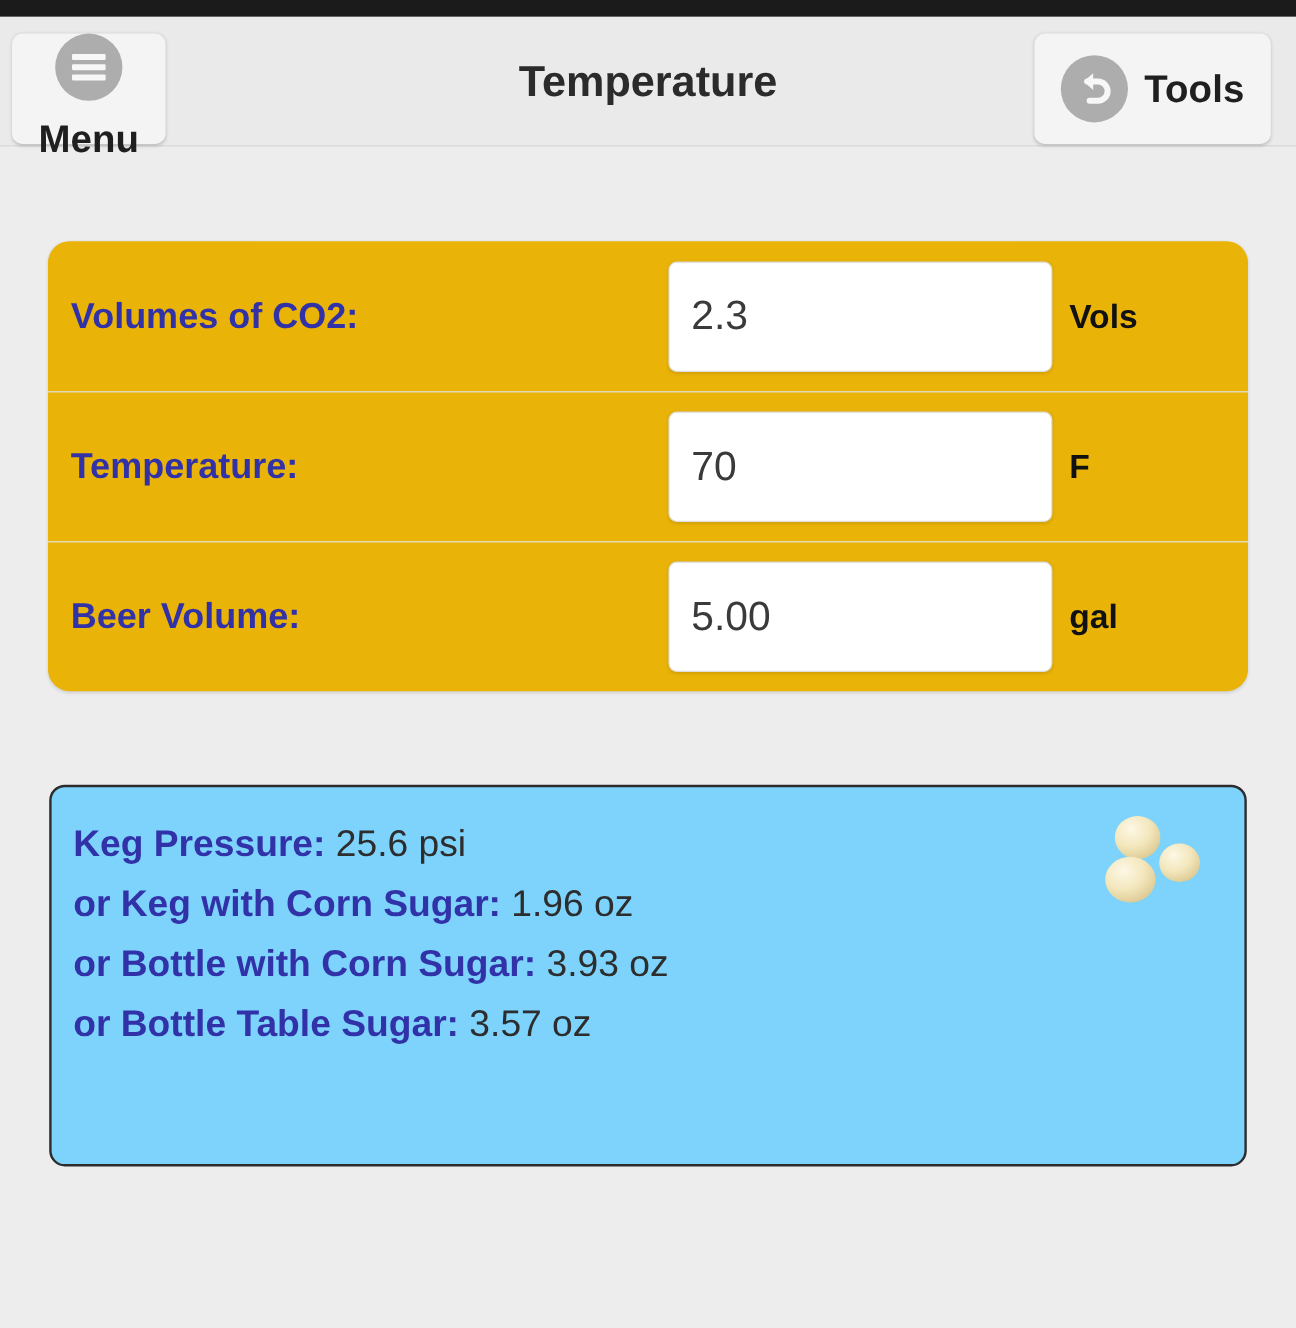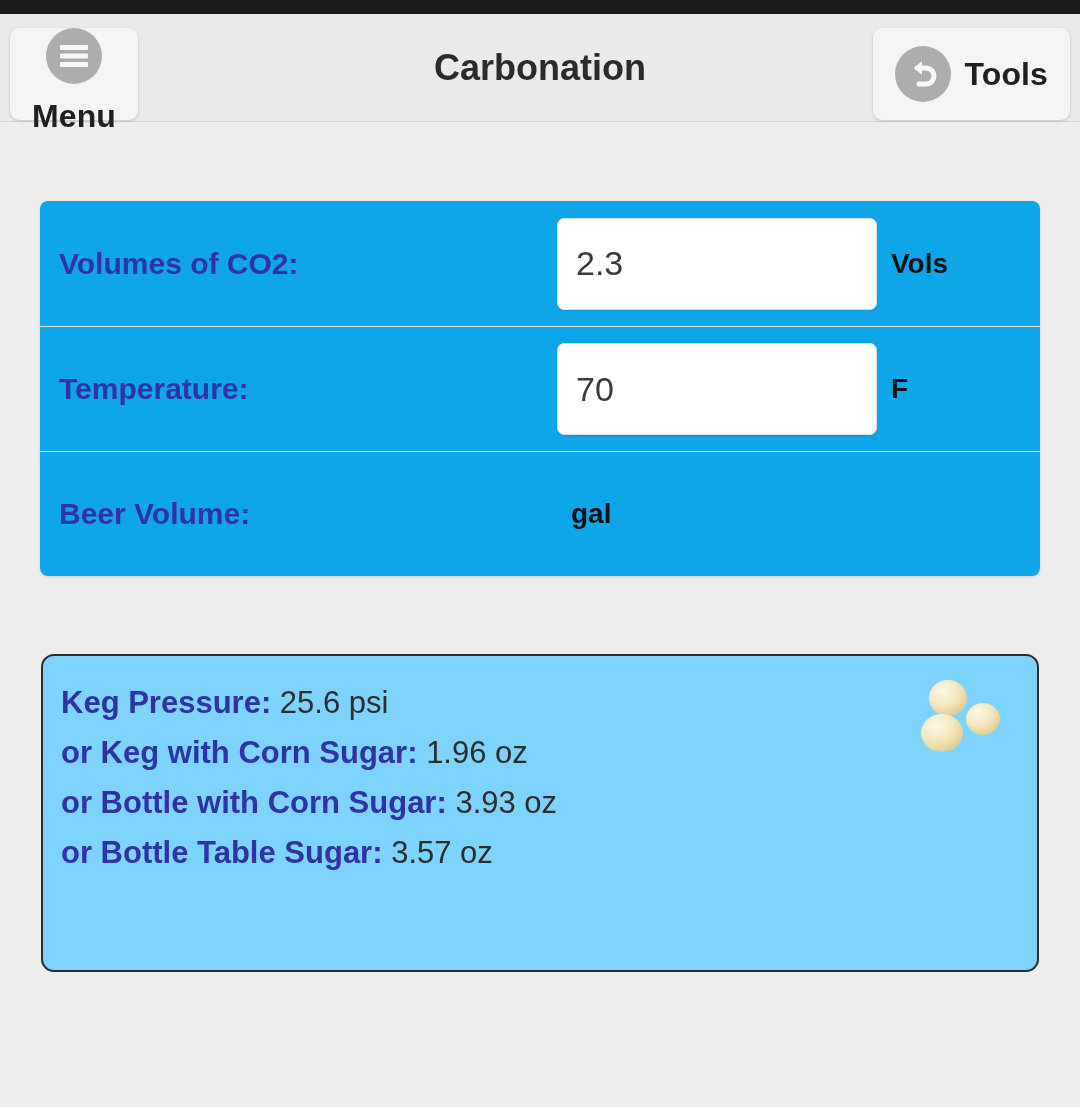--- a/index.html
+++ b/index.html
@@ -34,21 +34,21 @@
     background: #f4f4f4;
     border-radius: 9px;
     box-shadow: 0 1px 3px rgba(0,0,0,0.18);
     display: flex;
     align-items: center;
     gap: 14px;
     padding: 0 22px;
     cursor: pointer;
   }
   #menu-button { left: 10px; flex-direction: column; }
-  #tools-button { right: 10px; }
+  #tools-button { right: 21px; }
 
   .hdr-button .label {
     font-size: 32px;
     font-weight: bold;
     color: #1f1f1f;
     letter-spacing: 0.1px;
     white-space: nowrap;
   }
 
   .circle-icon {
@@ -77,22 +77,22 @@
   }
 
   
   #content {
     padding: 0 40px;
   }
 
   
   #input-card {
     margin-top: 79px;
-    background: #0ea5e9;
-    border-radius: 8px;
+    background: #eab308;
+    border-radius: 18px;
     box-shadow: 0 1px 3px rgba(0,0,0,0.13);
     overflow: hidden;
   }
 
   .field-row {
     display: flex;
     align-items: center;
     height: 125px;
     padding: 0 19px;
     position: relative;
@@ -188,21 +188,21 @@
     <span class="circle-icon">
       <svg width="34" height="28" viewBox="0 0 34 28" aria-hidden="true">
         <rect x="3" y="3" width="28" height="5" rx="1" fill="#f7f7f7"></rect>
         <rect x="3" y="11.5" width="28" height="5" rx="1" fill="#f7f7f7"></rect>
         <rect x="3" y="20" width="28" height="5" rx="1" fill="#f7f7f7"></rect>
       </svg>
     </span>
     <span class="label">Menu</span>
   </div>
 
-  <div id="app-title">Carbonation</div>
+  <div id="app-title">Temperature</div>
 
   <div class="hdr-button" id="tools-button">
     <span class="circle-icon">
       <svg width="36" height="34" viewBox="0 0 36 34" aria-hidden="true">
         <path d="M12 11 H21 a8 8 0 0 1 0 16 h-7" fill="none" stroke="#f7f7f7" stroke-width="5" stroke-linecap="round"></path>
         <path d="M17 4 L9 11 L17 18 Z" fill="#f7f7f7"></path>
       </svg>
     </span>
     <span class="label">Tools</span>
   </div>
@@ -221,20 +221,21 @@
 
     <div class="field-row">
       <span class="field-label">Temperature:</span>
       <input class="field-input" type="text" value="70" style="">
       <span class="field-unit">F</span>
     </div>
 
 
     <div class="field-row">
       <span class="field-label">Beer Volume:</span>
+      <input class="field-input" type="text" value="5.00" style="">
       <span class="field-unit">gal</span>
     </div>
 
   </div>
 
   <div id="results-panel">
 
     <div class="result-line">
       <span class="rl-label">Keg Pressure:</span>
       <span class="rl-value">25.6 psi</span>

